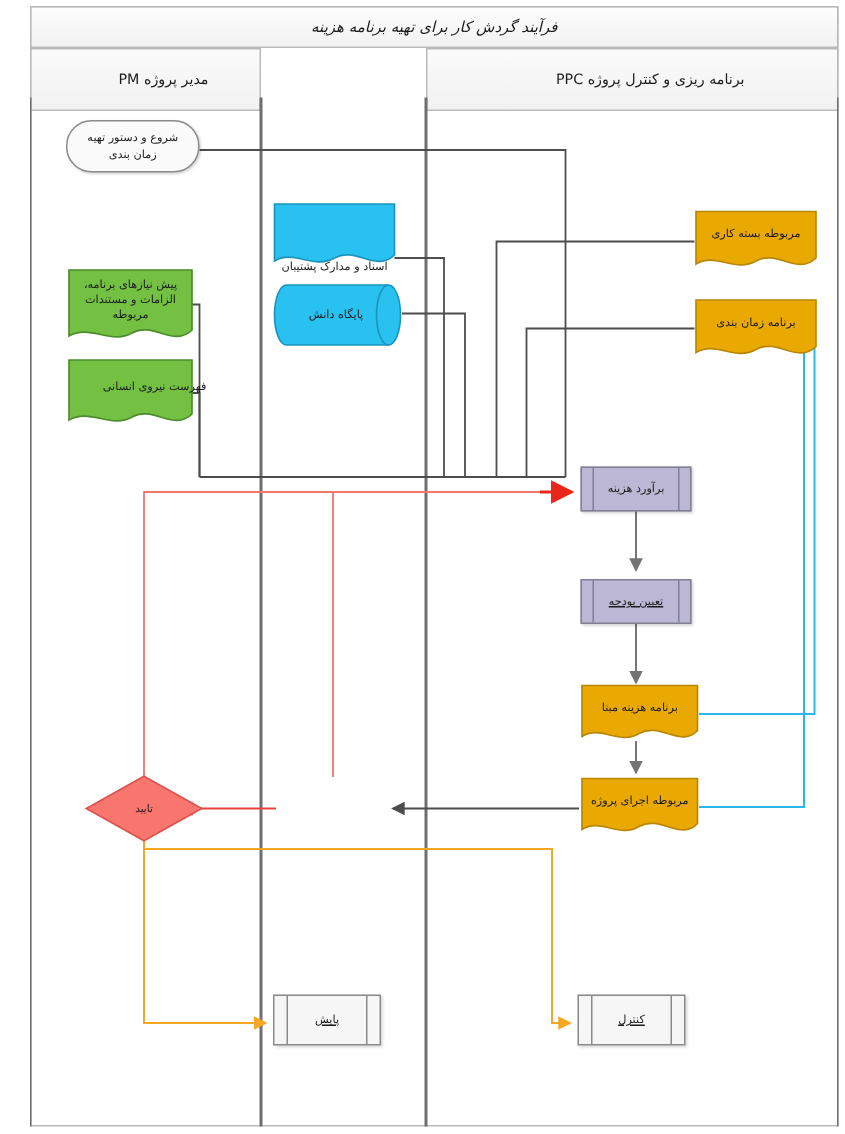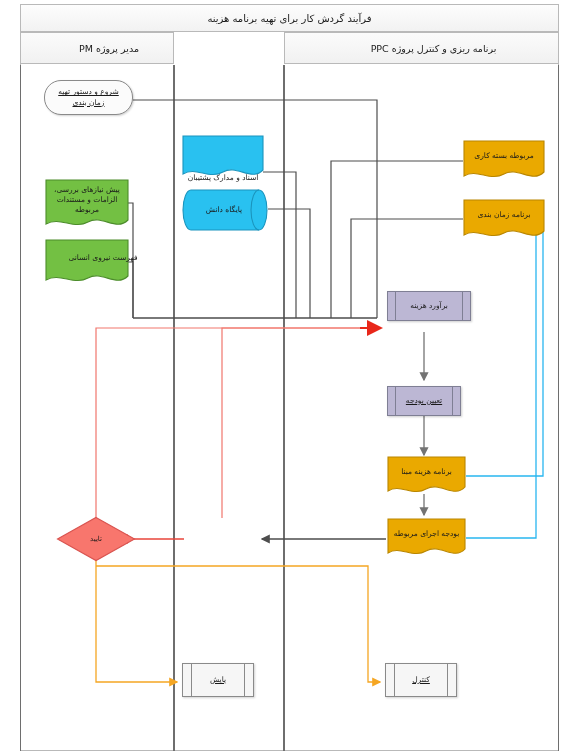--- a/index.html
+++ b/index.html
@@ -37,25 +37,26 @@
     height: 28px;
     border: 1px solid #b9b9b9;
     box-sizing: border-box;
     background: linear-gradient(#fdfdfd, #f2f2f2);
     display: flex;
     align-items: center;
     justify-content: center;
     font-size: 10px;
     color: #1a1a1a;
     direction: rtl;
+    font-style: italic;
   }
   .lane-head {
     position: absolute;
     top: 32px;
-    height: 32px;
+    height: 42px;
     border: 1px solid #b9b9b9;
     box-sizing: border-box;
     background: linear-gradient(#fbfbfb, #f1f1f1);
     display: flex;
     align-items: center;
     justify-content: center;
     font-size: 9.5px;
     color: #1a1a1a;
     direction: rtl;
     padding-left: 24px;
@@ -82,21 +83,20 @@
     color: #1a1a1a;
     z-index: 6;
   }
   
   .n-start {
     border: 1px solid #8a8a8a;
     border-radius: 17px;
     background: #fbfbfb;
     box-shadow: 1px 1px 2px rgba(0,0,0,.18);
     padding: 2px 6px;
-    text-decoration: underline;
   }
   
   .svgwrap { position: absolute; z-index: 5; }
   .svgwrap svg { display: block; }
   .doc-label {
     position: absolute;
     display: flex;
     align-items: center;
     justify-content: center;
     text-align: center;
@@ -270,21 +270,21 @@
 
   <div class="node n-start" style="left:44px; top:80px; width:89px; height:35px;">
     <span>شروع و دستور تهیه زمان بندی</span>
   </div>
 
   <div class="svgwrap" style="left:44px; top:178px;">
     <svg width="86" height="54" viewBox="0 0 86 54">
       <path d="M2,2 H84 V42 C72,54 58,36 44,44 C30,52 16,38 2,46 Z" fill="#73c043" stroke="#4c8c2b" stroke-width="1.1"></path>
     </svg>
   </div>
-  <div class="doc-label" style="left:46px; top:180px; width:82px; height:40px;">پیش نیازهای بررسی، الزامات و مستندات مربوطه</div>
+  <div class="doc-label" style="left:46px; top:180px; width:82px; height:40px;">پیش نیازهای برنامه، الزامات و مستندات مربوطه</div>
 
   <div class="svgwrap" style="left:44px; top:238px;">
     <svg width="86" height="50" viewBox="0 0 86 50">
       <path d="M2,2 H84 V38 C72,50 58,32 44,40 C30,48 16,34 2,42 Z" fill="#73c043" stroke="#4c8c2b" stroke-width="1.1"></path>
     </svg>
   </div>
   <div class="doc-label" style="left:62px; top:240px; width:82px; height:36px;">فهرست نیروی انسانی</div>
 
   <div class="svgwrap" style="left:181px; top:134px;">
     <svg width="84" height="48" viewBox="0 0 84 48">
@@ -308,41 +308,41 @@
   </div>
   <div class="doc-label" style="left:464px; top:141px; width:80px; height:31px;">مربوطه بسته کاری</div>
 
   <div class="svgwrap" style="left:462px; top:198px;">
     <svg width="84" height="45" viewBox="0 0 84 45">
       <path d="M2,2 H82 V33 C70,45 56,27 42,35 C28,43 15,29 2,37 Z" fill="#eaa900" stroke="#b98600" stroke-width="1.1"></path>
     </svg>
   </div>
   <div class="doc-label" style="left:464px; top:200px; width:80px; height:31px;">برنامه زمان بندی</div>
 
-  <div class="node n-proc" style="left:387px; top:291px; width:84px; height:30px;">
+  <div class="node n-proc" style="left:387px; top:311px; width:74px; height:30px;">
     <span class="n-label">برآورد هزینه</span>
   </div>
 
   <div class="node n-proc" style="left:387px; top:386px; width:74px; height:30px;text-decoration:underline;">
     <span class="n-label">تعیین بودجه</span>
   </div>
 
   <div class="svgwrap" style="left:386px; top:455px;">
     <svg width="81" height="44" viewBox="0 0 81 44">
       <path d="M2,2 H79 V32 C68,44 54,26 40,34 C27,42 14,28 2,36 Z" fill="#eaa900" stroke="#b98600" stroke-width="1.1"></path>
     </svg>
   </div>
   <div class="doc-label" style="left:388px; top:457px; width:77px; height:30px;">برنامه هزینه مبنا</div>
 
   <div class="svgwrap" style="left:386px; top:517px;">
     <svg width="81" height="44" viewBox="0 0 81 44">
       <path d="M2,2 H79 V32 C68,44 54,26 40,34 C27,42 14,28 2,36 Z" fill="#eaa900" stroke="#b98600" stroke-width="1.1"></path>
     </svg>
   </div>
-  <div class="doc-label" style="left:388px; top:519px; width:77px; height:30px;">بودجه اجرای مربوطه</div>
+  <div class="doc-label" style="left:388px; top:519px; width:77px; height:30px;">مربوطه اجرای پروژه</div>
 
 
   <div class="diamond-wrap" style="left:56px; top:516px; width:80px; height:46px;">
     <svg width="80" height="46" viewBox="0 0 80 46">
       <path d="M40,1.5 L78.5,23 L40,44.5 L1.5,23 Z" fill="#f8766d" stroke="#d9534f" stroke-width="1.1"></path>
     </svg>
     <div class="diamond-label">تایید</div>
   </div>
 
   <div class="node n-box" style="left:182px; top:663px; width:72px; height:34px;">

